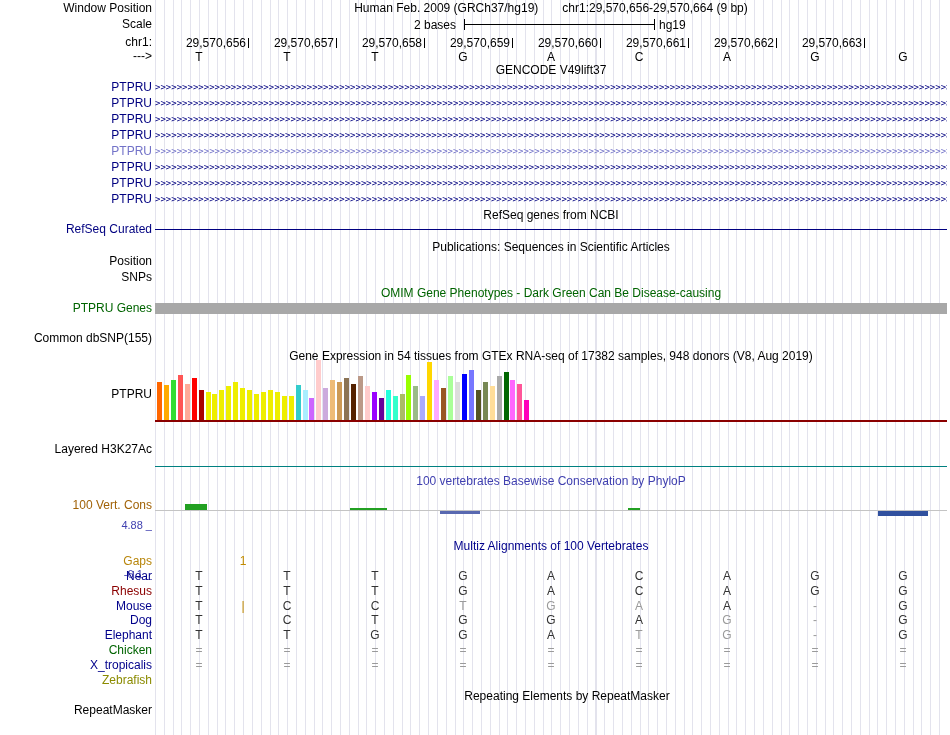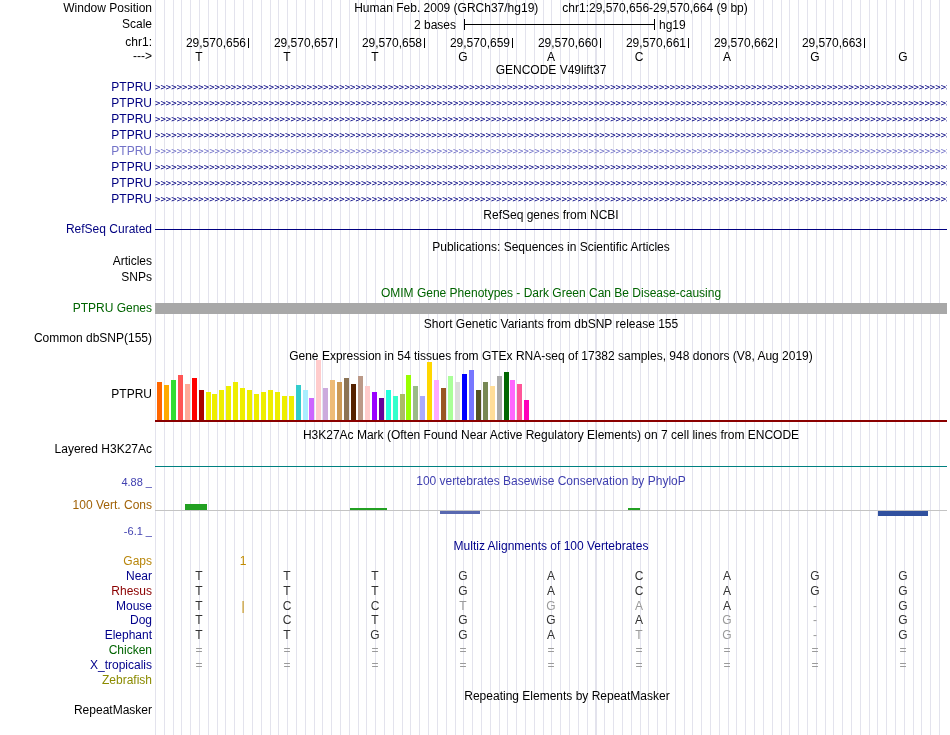--- a/index.html
+++ b/index.html
@@ -19,21 +19,21 @@
         font-family:"DejaVu Sans Mono",monospace;font-size:9px;line-height:12px;}
   .hline{position:absolute;left:155px;width:792px;}
   .scale-bar{position:absolute;left:464px;top:19px;width:189px;height:11px;
         border-left:1px solid #000;border-right:1px solid #000;
         background:linear-gradient(to bottom,transparent 5px,#000 5px,#000 6px,transparent 6px);}
   .scale-text{position:absolute;left:356px;top:18px;width:100px;text-align:right;}
   .genome-tag{position:absolute;left:659px;top:18px;}
   .gtex-bars{position:absolute;left:155px;top:358px;width:792px;height:62px;}
   .gtex-bar{position:absolute;bottom:0;width:5px;}
   .cons-seg{position:absolute;}
-  .small-blue{font-size:11px;}
+  .small-blue{font-size:11px;margin-top:43px;}
 </style>
 </head>
 <body>
 
 <div class="page">
 
   <div class="gridlines"></div>
 
   <div class="ctitle" style="top:2px;">
     <span style="margin-right:24px;">Human Feb. 2009 (GRCh37/hg19)</span><span>chr1:29,570,656-29,570,664 (9 bp)</span>
@@ -88,28 +88,27 @@
       <div class="gene-row" style="top: 177px; color: rgb(0, 0, 128);">&gt;&gt;&gt;&gt;&gt;&gt;&gt;&gt;&gt;&gt;&gt;&gt;&gt;&gt;&gt;&gt;&gt;&gt;&gt;&gt;&gt;&gt;&gt;&gt;&gt;&gt;&gt;&gt;&gt;&gt;&gt;&gt;&gt;&gt;&gt;&gt;&gt;&gt;&gt;&gt;&gt;&gt;&gt;&gt;&gt;&gt;&gt;&gt;&gt;&gt;&gt;&gt;&gt;&gt;&gt;&gt;&gt;&gt;&gt;&gt;&gt;&gt;&gt;&gt;&gt;&gt;&gt;&gt;&gt;&gt;&gt;&gt;&gt;&gt;&gt;&gt;&gt;&gt;&gt;&gt;&gt;&gt;&gt;&gt;&gt;&gt;&gt;&gt;&gt;&gt;&gt;&gt;&gt;&gt;&gt;&gt;&gt;&gt;&gt;&gt;&gt;&gt;&gt;&gt;&gt;&gt;&gt;&gt;&gt;&gt;&gt;&gt;&gt;&gt;&gt;&gt;&gt;&gt;&gt;&gt;&gt;&gt;&gt;&gt;&gt;&gt;&gt;&gt;&gt;&gt;&gt;&gt;&gt;&gt;&gt;&gt;&gt;&gt;&gt;&gt;&gt;&gt;&gt;&gt;&gt;&gt;&gt;&gt;&gt;&gt;&gt;&gt;&gt;&gt;&gt;&gt;&gt;&gt;&gt;&gt;&gt;&gt;&gt;&gt;&gt;&gt;&gt;&gt;&gt;&gt;&gt;&gt;&gt;&gt;&gt;&gt;&gt;&gt;&gt;&gt;&gt;&gt;&gt;&gt;&gt;&gt;&gt;&gt;&gt;&gt;&gt;&gt;&gt;&gt;&gt;&gt;&gt;&gt;&gt;&gt;&gt;&gt;&gt;&gt;&gt;&gt;&gt;&gt;&gt;&gt;&gt;&gt;&gt;&gt;&gt;&gt;&gt;&gt;&gt;&gt;&gt;&gt;&gt;&gt;&gt;&gt;&gt;&gt;&gt;&gt;&gt;&gt;&gt;&gt;&gt;&gt;&gt;&gt;&gt;&gt;&gt;&gt;&gt;&gt;&gt;&gt;&gt;&gt;&gt;&gt;&gt;&gt;&gt;&gt;&gt;&gt;&gt;&gt;&gt;&gt;</div>
       <div class="llabel" style="top: 193px; color: rgb(0, 0, 128);">PTPRU</div>
       <div class="gene-row" style="top: 193px; color: rgb(0, 0, 128);">&gt;&gt;&gt;&gt;&gt;&gt;&gt;&gt;&gt;&gt;&gt;&gt;&gt;&gt;&gt;&gt;&gt;&gt;&gt;&gt;&gt;&gt;&gt;&gt;&gt;&gt;&gt;&gt;&gt;&gt;&gt;&gt;&gt;&gt;&gt;&gt;&gt;&gt;&gt;&gt;&gt;&gt;&gt;&gt;&gt;&gt;&gt;&gt;&gt;&gt;&gt;&gt;&gt;&gt;&gt;&gt;&gt;&gt;&gt;&gt;&gt;&gt;&gt;&gt;&gt;&gt;&gt;&gt;&gt;&gt;&gt;&gt;&gt;&gt;&gt;&gt;&gt;&gt;&gt;&gt;&gt;&gt;&gt;&gt;&gt;&gt;&gt;&gt;&gt;&gt;&gt;&gt;&gt;&gt;&gt;&gt;&gt;&gt;&gt;&gt;&gt;&gt;&gt;&gt;&gt;&gt;&gt;&gt;&gt;&gt;&gt;&gt;&gt;&gt;&gt;&gt;&gt;&gt;&gt;&gt;&gt;&gt;&gt;&gt;&gt;&gt;&gt;&gt;&gt;&gt;&gt;&gt;&gt;&gt;&gt;&gt;&gt;&gt;&gt;&gt;&gt;&gt;&gt;&gt;&gt;&gt;&gt;&gt;&gt;&gt;&gt;&gt;&gt;&gt;&gt;&gt;&gt;&gt;&gt;&gt;&gt;&gt;&gt;&gt;&gt;&gt;&gt;&gt;&gt;&gt;&gt;&gt;&gt;&gt;&gt;&gt;&gt;&gt;&gt;&gt;&gt;&gt;&gt;&gt;&gt;&gt;&gt;&gt;&gt;&gt;&gt;&gt;&gt;&gt;&gt;&gt;&gt;&gt;&gt;&gt;&gt;&gt;&gt;&gt;&gt;&gt;&gt;&gt;&gt;&gt;&gt;&gt;&gt;&gt;&gt;&gt;&gt;&gt;&gt;&gt;&gt;&gt;&gt;&gt;&gt;&gt;&gt;&gt;&gt;&gt;&gt;&gt;&gt;&gt;&gt;&gt;&gt;&gt;&gt;&gt;&gt;&gt;&gt;&gt;&gt;&gt;&gt;&gt;&gt;&gt;&gt;&gt;&gt;&gt;&gt;&gt;&gt;&gt;&gt;&gt;</div>
     </div>
 
   <div class="ctitle" style="top:209px;">RefSeq genes from NCBI</div>
   <div class="llabel" style="top:223px;color:#000080;">RefSeq Curated</div>
   <div class="hline" style="top:229px;height:1px;background:#000080;"></div>
 
   <div class="ctitle" style="top:241px;">Publications: Sequences in Scientific Articles</div>
-  <div class="llabel" style="top:255px;">Articles</div>
+  <div class="llabel" style="top:255px;">Position</div>
   <div class="llabel" style="top:271px;">SNPs</div>
 
   <div class="ctitle" style="top:287px;color:#006400;">OMIM Gene Phenotypes - Dark Green Can Be Disease-causing</div>
   <div class="llabel" style="top:302px;color:#006400;">PTPRU Genes</div>
   <div class="hline" style="top:303px;height:11px;background:#a8a8a8;"></div>
 
-  <div class="ctitle" style="top:318px;">Short Genetic Variants from dbSNP release 155</div>
   <div class="llabel" style="top:332px;">Common dbSNP(155)</div>
 
   <div class="ctitle" style="top:350px;">Gene Expression in 54 tissues from GTEx RNA-seq of 17382 samples, 948 donors (V8, Aug 2019)</div>
   <div class="llabel" style="top:388px;">PTPRU</div>
   <div class="gtex-bars">
       <div class="gtex-bar" style="left: 2px; height: 38px; background: rgb(255, 102, 0);"></div>
       <div class="gtex-bar" style="left: 8.93px; height: 35px; background: rgb(255, 170, 0);"></div>
       <div class="gtex-bar" style="left: 15.86px; height: 40px; background: rgb(51, 221, 51);"></div>
       <div class="gtex-bar" style="left: 22.79px; height: 45px; background: rgb(255, 85, 85);"></div>
       <div class="gtex-bar" style="left: 29.72px; height: 36px; background: rgb(255, 170, 153);"></div>
@@ -158,21 +157,20 @@
       <div class="gtex-bar" style="left: 327.71px; height: 38px; background: rgb(119, 136, 85);"></div>
       <div class="gtex-bar" style="left: 334.64px; height: 34px; background: rgb(255, 221, 153);"></div>
       <div class="gtex-bar" style="left: 341.57px; height: 44px; background: rgb(170, 170, 170);"></div>
       <div class="gtex-bar" style="left: 348.5px; height: 48px; background: rgb(0, 102, 0);"></div>
       <div class="gtex-bar" style="left: 355.43px; height: 40px; background: rgb(255, 102, 255);"></div>
       <div class="gtex-bar" style="left: 362.36px; height: 36px; background: rgb(255, 85, 153);"></div>
       <div class="gtex-bar" style="left: 369.29px; height: 20px; background: rgb(255, 0, 187);"></div>
     </div>
   <div class="hline" style="top:420px;height:2px;background:#8b0000;"></div>
 
-  <div class="ctitle" style="top:429px;">H3K27Ac Mark (Often Found Near Active Regulatory Elements) on 7 cell lines from ENCODE</div>
   <div class="llabel" style="top:443px;">Layered H3K27Ac</div>
   <div class="hline" style="top:466px;height:1px;background:#008080;"></div>
 
   <div class="llabel small-blue" style="top:476px;color:#4040b0;">4.88 _</div>
   <div class="ctitle" style="top:475px;color:#4040b0;">100 vertebrates Basewise Conservation by PhyloP</div>
   <div class="llabel" style="top:499px;color:#a16207;">100 Vert. Cons</div>
   <div class="llabel small-blue" style="top:525px;color:#4040b0;">-6.1 _</div>
   <div class="hline" style="top:510px;height:1px;background:#c4c4c4;"></div>
   <div class="rowbox">
       <div class="cons-seg" style="left: 185px; width: 22px; height: 6px; top: 504px; background: rgb(34, 160, 34);"></div>

